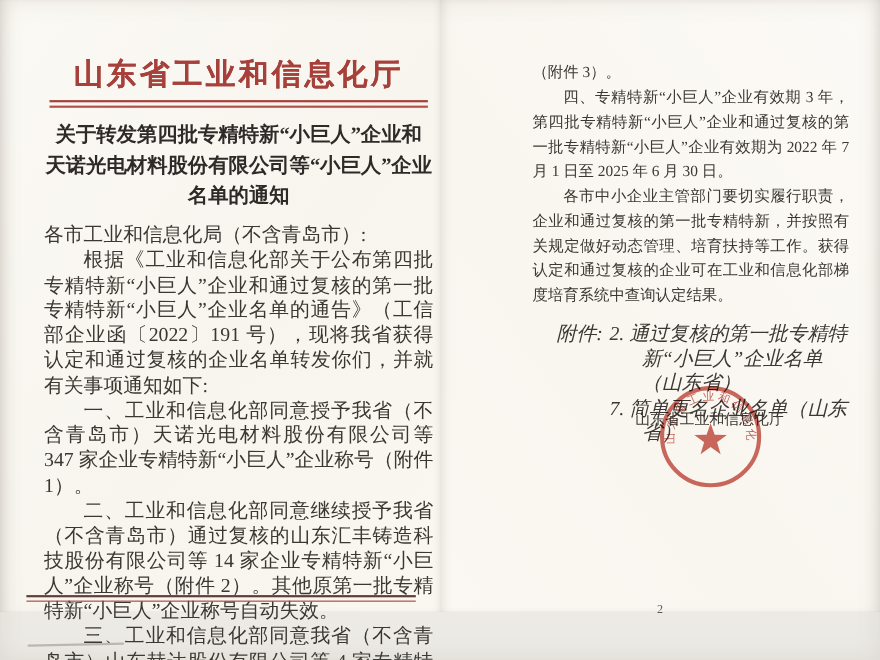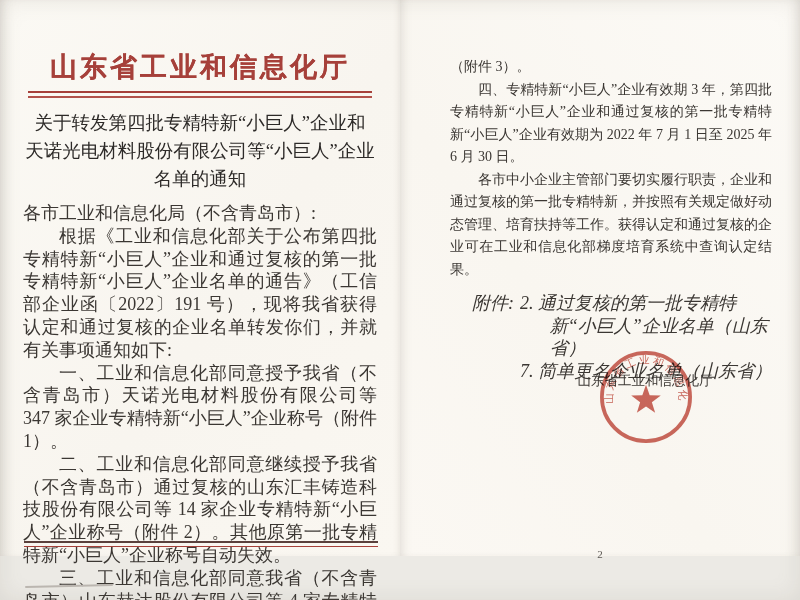--- a/index.html
+++ b/index.html
@@ -2,21 +2,21 @@
 <html><head>
 <meta charset="utf-8">
 <style>
   html,body { margin:0; padding:0; background:#d8d5d0; }
   .canvas {
     position:relative; width:800px; height:600px; overflow:hidden;
     background:#eceae5;
     font-family:"Liberation Serif","DejaVu Serif",serif;
   }
   .page {
-    position:absolute; top:0; height:556px; box-sizing:border-box;
+    position:absolute; top:0; height:556px; box-sizing:border-box;padding-left:34px;
   }
   .page-1 {
     left:0; width:400px;
     background:linear-gradient(125deg,#fbf9f4 0%,#f8f5ef 55%,#faf7f1 100%);
     box-shadow:inset 10px 0 14px -10px rgba(90,80,70,.25), inset -5px 0 8px -6px rgba(90,80,70,.18);
   }
   .page-2 {
     left:400px; width:400px;
     background:linear-gradient(235deg,#fcfaf6 0%,#f9f6f0 60%,#fbf8f3 100%);
     box-shadow:inset 8px 0 12px -8px rgba(90,80,70,.22), inset -10px 0 14px -10px rgba(90,80,70,.2);
@@ -26,21 +26,21 @@
     margin-top:50px; text-align:center;
     color:#a6403a; font-size:27px; font-weight:bold; letter-spacing:3px;
     line-height:34px; text-shadow:0 0 .4px #a6403a;
   }
   .header-rule {
     margin:7px auto 0; width:344px; height:3px;
     border-top:2px solid #a6403a; border-bottom:2px solid #b2524b;
   }
   .doc-title {
     margin:11px auto 0; width:360px; text-align:center;
-    font-size:18.5px; font-weight:normal; color:#2d2a28; line-height:28px;
+    font-size:18.5px; font-weight:bold; color:#2d2a28; line-height:28px;
   }
   .body1 {
     margin:9px auto 0; width:354px;
     font-size:18px; line-height:22.8px; color:#3b3733; text-align:justify;
   }
   .para { text-indent:2em; }
   .footer-rule {
     position:absolute; left:24px; top:541px; width:354px; height:2.5px;
     border-top:2px solid #5a403c; border-bottom:1.5px solid #a6403a;
   }

